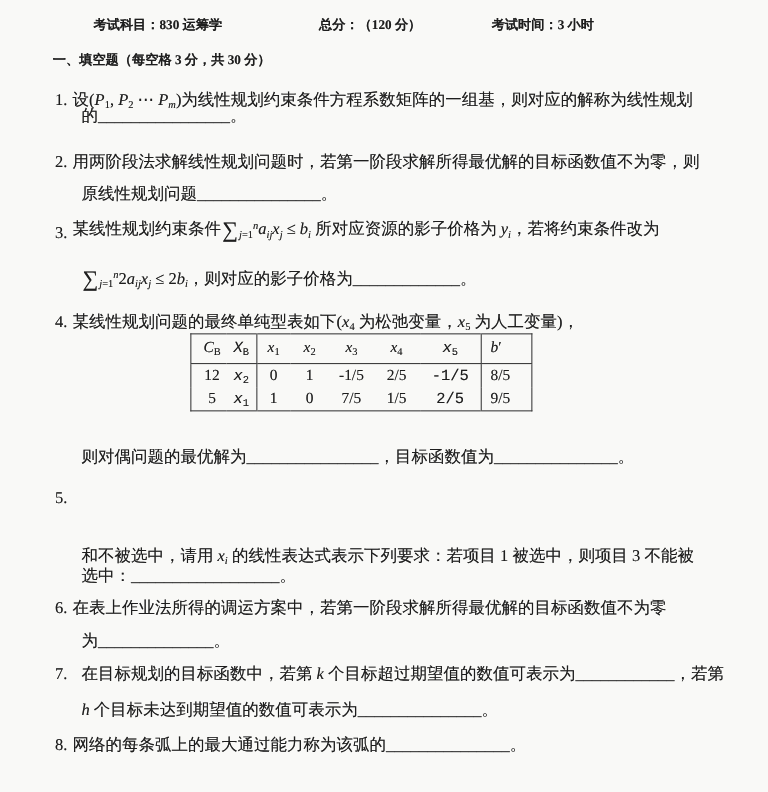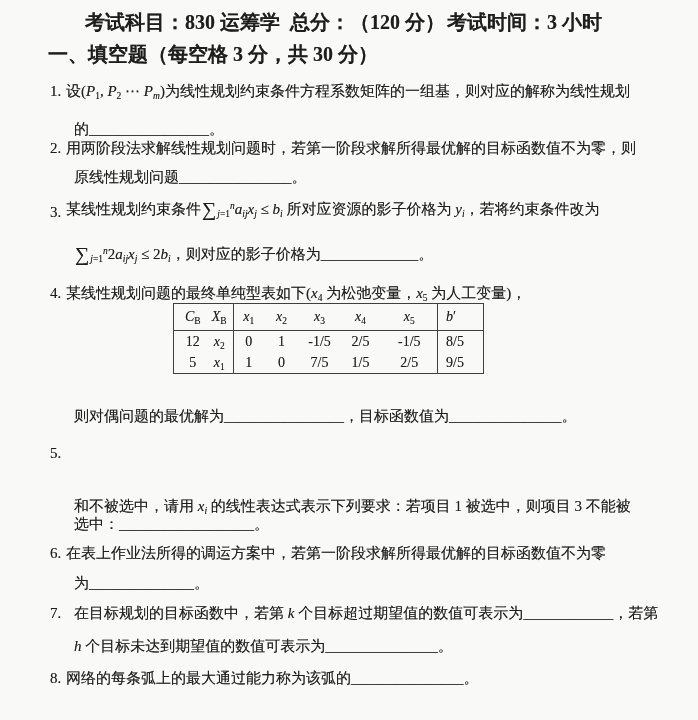--- a/index.html
+++ b/index.html
@@ -6,51 +6,51 @@
   .page{
     position:relative;width:698px;height:720px;overflow:hidden;
     background:#f9f9f7;
     font-family:"Liberation Serif","DejaVu Serif",serif;
     color:#1e1e1e;
   }
   .t{
     position:absolute;white-space:nowrap;font-size:15px;line-height:19px;
     text-shadow:0 0 .5px rgba(30,30,30,.55);
   }
-  .b{font-weight:700;font-size:20px;}
+  .b{font-weight:700;font-size:12px;}
   sub{font-size:9.5px;vertical-align:-3px;line-height:0;}
   sup{font-size:9.5px;vertical-align:5px;line-height:0;}
   .sum{font-size:20px;vertical-align:-2px;margin:0 1px;display:inline-block;}
   
   .stable{
     position:absolute;left:173px;top:303px;border-collapse:collapse;
     font-size:14px;border:1px solid #3f3f3f;
     text-shadow:0 0 .5px rgba(30,30,30,.5);
   }
   .stable td{padding:0;text-align:center;height:21px;}
   .hrow td{border-bottom:1px solid #3f3f3f;height:26px;}
   .frow td{border-top:1px solid #3f3f3f;height:23px;}
-  .vr{border-right:1px solid #3f3f3f;}
+  .vr{border-right:1px solid #3f3f3f;font-family:Liberation Mono, monospace;}
   .cl{text-align:center;padding-left:6px !important;}
   .cl2{text-align:left !important;padding-left:8px !important;}
 </style>
 </head>
 <body>
 
 <div class="page">
 
   <span class="t b" style="left:85px;top:13px">考试科目：830 运筹学</span>
   <span class="t b" style="left:290px;top:13px">总分：（120 分）</span>
   <span class="t b" style="left:447px;top:13px">考试时间：3 小时</span>
 
   <span class="t b" style="left:48px;top:45px">一、填空题（每空格 3 分，共 30 分）</span>
 
   <span class="t" style="left:50px;top:82px">1.</span>
   <span class="t" style="left:66px;top:82px">设(<i>P</i><sub>1</sub>, <i>P</i><sub>2</sub> ⋯ <i>P</i><sub><i>m</i></sub>)为线性规划约束条件方程系数矩阵的一组基，则对应的解称为线性规划</span>
-  <span class="t" style="left:74px;top:120px">的________________。</span>
+  <span class="t" style="left:74px;top:97px">的________________。</span>
 
   <span class="t" style="left:50px;top:139px">2.</span>
   <span class="t" style="left:66px;top:139px">用两阶段法求解线性规划问题时，若第一阶段求解所得最优解的目标函数值不为零，则</span>
   <span class="t" style="left:74px;top:168px">原线性规划问题_______________。</span>
 
   <span class="t" style="left:50px;top:203px">3.</span>
   <span class="t" style="left:66px;top:200px">某线性规划约束条件<span class="sum">∑</span><sub><i>j</i>=1</sub><sup><i>n</i></sup><i>a</i><sub><i>ij</i></sub><i>x</i><sub><i>j</i></sub> ≤ <i>b</i><sub><i>i</i></sub> 所对应资源的影子价格为 <i>y</i><sub><i>i</i></sub>，若将约束条件改为</span>
   <span class="t" style="left:74px;top:245px"><span class="sum">∑</span><sub><i>j</i>=1</sub><sup><i>n</i></sup>2<i>a</i><sub><i>ij</i></sub><i>x</i><sub><i>j</i></sub> ≤ 2<i>b</i><sub><i>i</i></sub>，则对应的影子价格为_____________。</span>
 
   <span class="t" style="left:50px;top:284px">4.</span>

